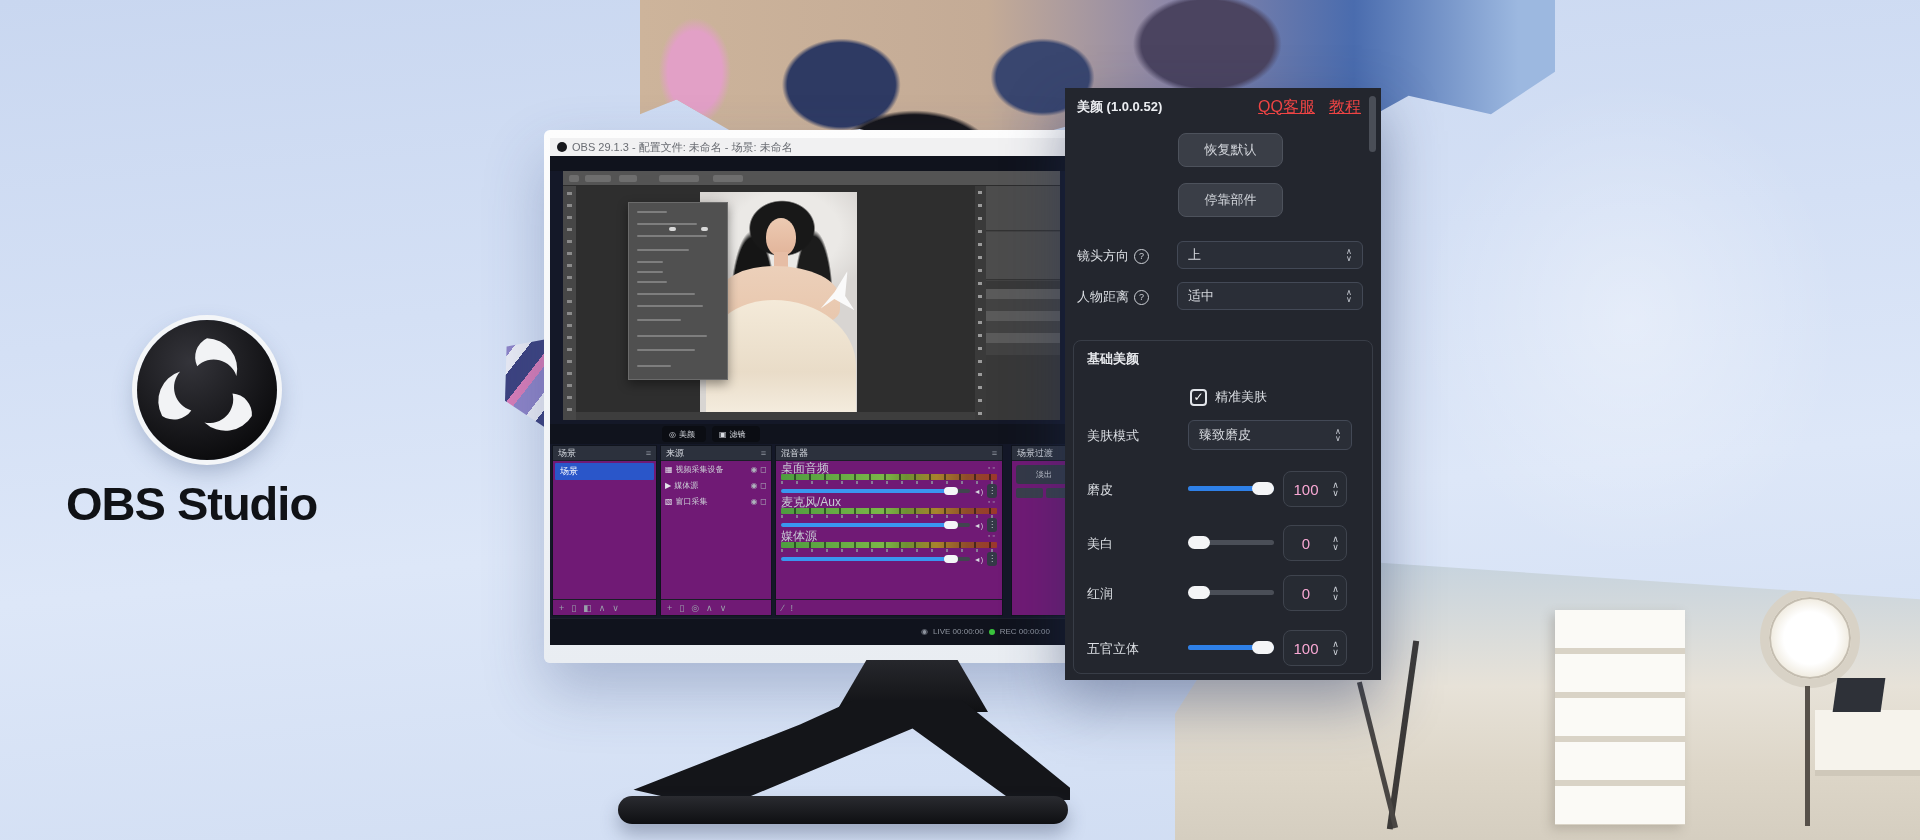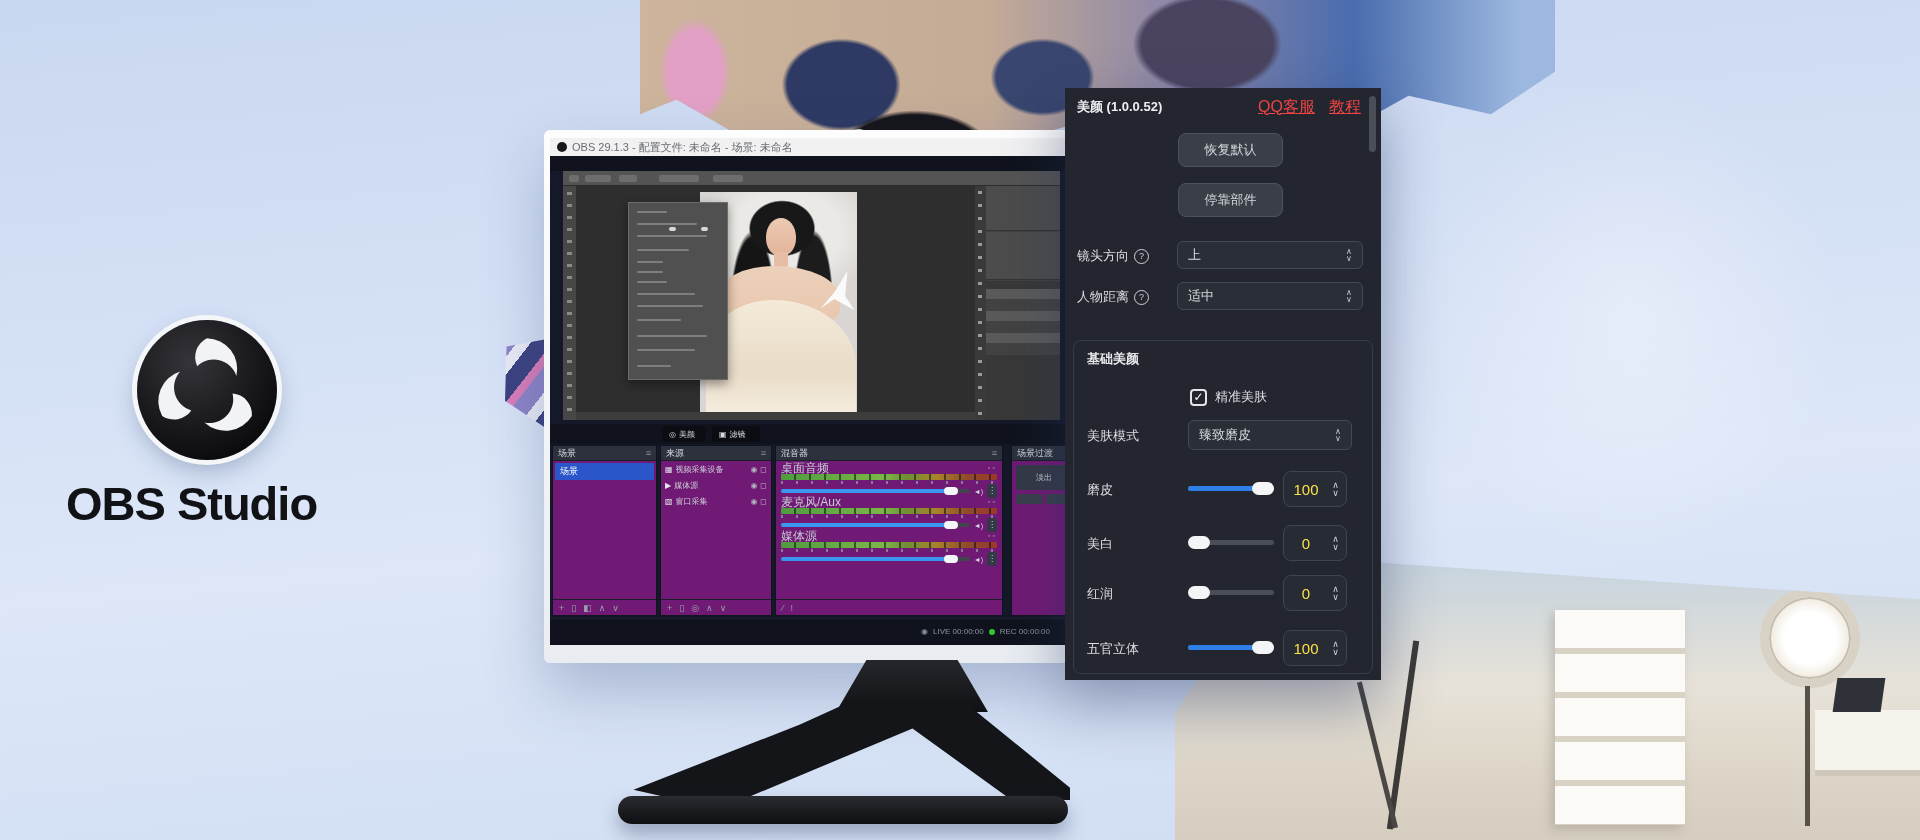--- a/index.html
+++ b/index.html
@@ -127,21 +127,21 @@
   .mix-ticks { height:3px; margin-top:1px;
     background:repeating-linear-gradient(90deg,#8d939e 0 2px,transparent 2px 15px); opacity:.8; }
   .mix-icons { position:absolute; right:0; top:0; font-size:7px; color:#aeb3bc; letter-spacing:2px; }
   .mix-vol { display:flex; align-items:center; gap:4px; margin-top:3px; height:8px; }
   .vtrack { position:relative; flex:1; height:4px; background:#41454f; border-radius:2px; }
   .vfill { position:absolute; left:0; top:0; height:4px; background:#3a96f0; border-radius:2px; }
   .vhandle { position:absolute; top:-2px; width:14px; height:8px; background:#f4f5f7; border-radius:4px; }
   .vspk { font-size:7px; color:#d7dae0; flex:none; }
   .vmore { flex:none; width:10px; height:14px; background:#343947; border-radius:3px; color:#cfd3da;
     font-size:8px; text-align:center; line-height:13px; }
-  .trans-chip { margin:4px 4px 0 4px; height:25px; background:#343947; border-radius:3px;
+  .trans-chip { margin:4px 4px 0 4px; height:19px; background:#343947; border-radius:3px;
     color:#ccd0d7; font-size:8px; display:flex; align-items:center; justify-content:center; }
   .trans-mini { margin:4px 4px 0 4px; height:10px; display:flex; gap:3px; }
   .trans-mini i { flex:1; background:#3a3f4c; border-radius:2px; }
 
   .statusbar { position:absolute; left:0; top:480px; width:522px; height:27px; background:#10131d;
     border-top:1px solid #1c212c; }
   .status-right { position:absolute; right:22px; top:8px; display:flex; align-items:center; gap:5px;
     font-size:8px; color:#8d939e; }
   .dot-green { width:6px; height:6px; border-radius:50%; background:#39c23c; }
   .sig { font-size:8px; color:#8d939e; }
@@ -176,21 +176,21 @@
   .bp-section-title { position:absolute; left:22px; top:262px; font-size:13px; font-weight:bold; color:#e8eaee; }
   .bp-check-row { position:absolute; left:125px; top:300px; height:18px; display:flex; align-items:center; gap:8px; }
   .bp-checkbox { width:17px; height:17px; border:2px solid #e2e5ea; border-radius:4px; color:#fff; font-size:12px;
     font-weight:bold; display:flex; align-items:center; justify-content:center; }
   .bp-check-label { font-size:13px; color:#dcdfe4; }
   .bp-slider-track { position:absolute; left:123px; width:86px; height:5px; background:#4a4e57; border-radius:3px; }
   .bp-slider-fill { position:absolute; left:0; top:0; height:5px; background:#2e80e8; border-radius:3px; }
   .bp-slider-handle { position:absolute; top:-4px; width:22px; height:13px; background:#f4f5f7; border-radius:7px; }
   .bp-spin { position:absolute; left:218px; width:64px; height:36px; background:#272b33; border:1px solid #3f444e;
     border-radius:8px; display:flex; align-items:center; }
-  .bp-spin .num { flex:1; text-align:center; font-size:15px; color:#fde047; }
+  .bp-spin .num { flex:1; text-align:center; font-size:15px; color:#f9a8d4; }
   .bp-spin .arrows { width:18px; text-align:center; color:#cfd3da; font-size:9px; line-height:8px; padding-right:3px; }
 </style>
 </head>
 <body>
 
 <div class="stage">
 
   <div class="blob-top"></div>
   <div class="blob-br">
     <div class="ring"></div>

